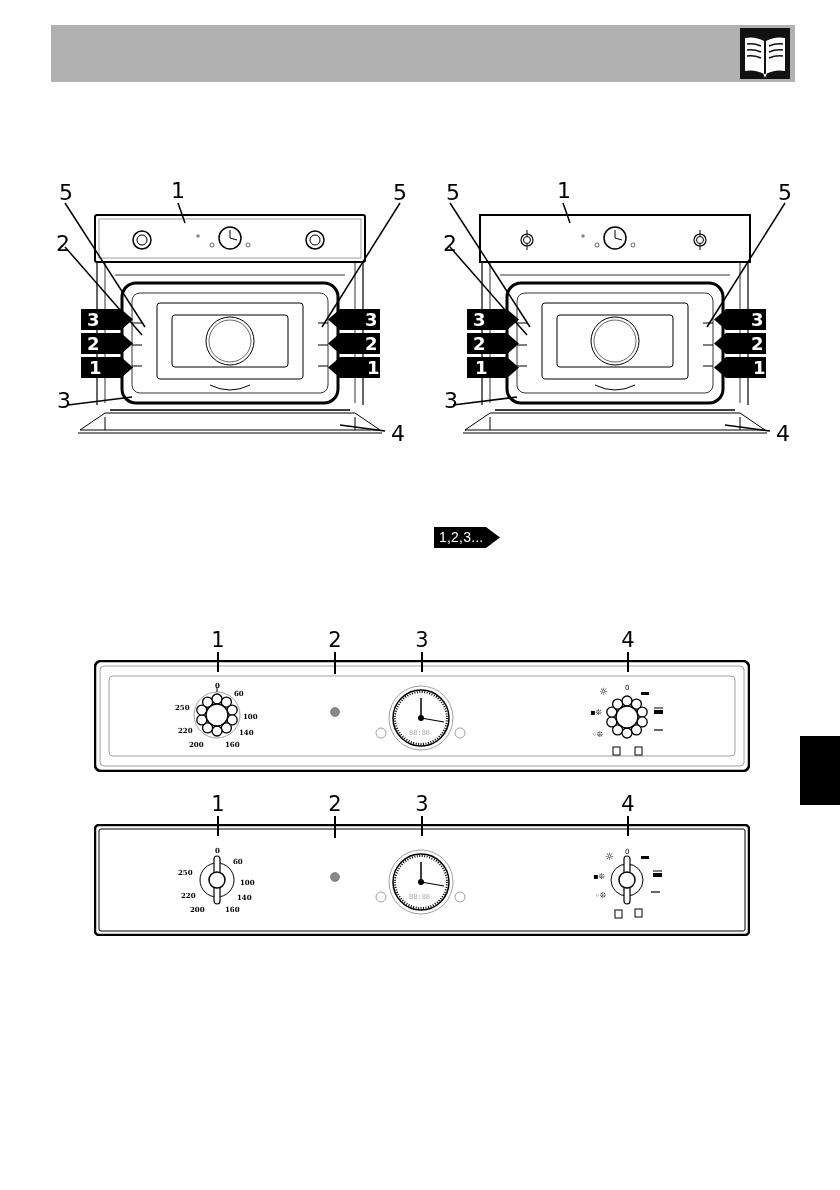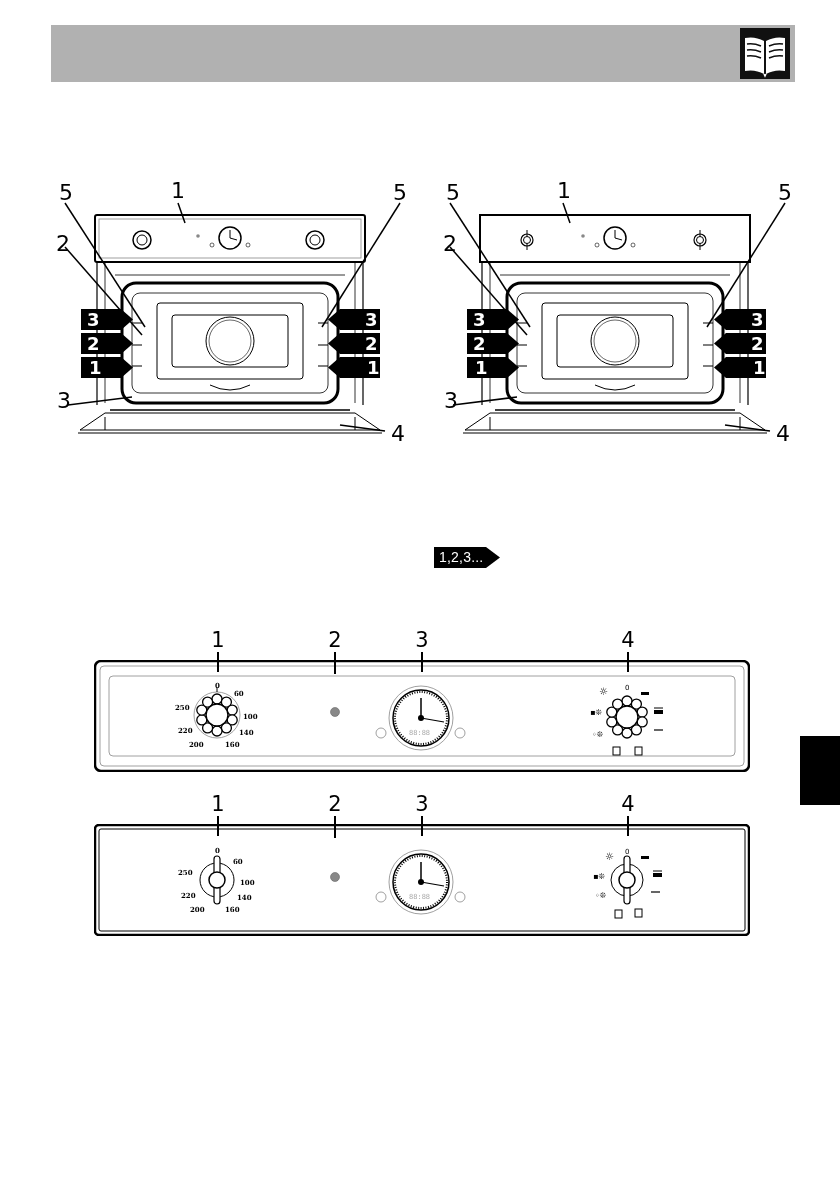--- a/index.html
+++ b/index.html
@@ -8,21 +8,21 @@
 
     .header-bar { position: absolute; left: 51px; top: 25px; width: 744px; height: 57px; background: #b1b1b1; }
     .book-icon { position: absolute; left: 740px; top: 28px; width: 50px; height: 51px; background: #111; }
     .book-icon svg { width: 100%; height: 100%; display: block; }
 
     .side-tab { position: absolute; left: 800px; top: 736px; width: 40px; height: 69px; background: #000; }
 
     .figure { position: absolute; }
     .figure svg { display: block; }
 
-    .seq-badge { position: absolute; left: 434px; top: 527px; width: 66px; height: 21px; margin-top: 20px; }
+    .seq-badge { position: absolute; left: 434px; top: 527px; width: 66px; height: 21px; }
     .seq-badge svg { position: absolute; left: 0; top: 0; }
     .seq-badge span { position: absolute; left: 5px; top: 2px; color: #fff; font-size: 14px; letter-spacing: 0.2px; }
 
     .callout { position: absolute; font-family: "DejaVu Sans", sans-serif; font-size: 22px; font-weight: normal; line-height: 1; }
     .panel-label { position: absolute; font-family: "DejaVu Sans", sans-serif; font-size: 21px; line-height: 1; transform: translateX(-50%); }
     .shelf-tag { position: absolute; width: 38px; height: 21px; }
     .shelf-tag span { position: absolute; top: 0; color: #fff; font-family: "DejaVu Sans", sans-serif; font-size: 18px; font-weight: bold; line-height: 21px; }
     .scale-lbl { position: absolute; font-family: "DejaVu Serif", serif; font-weight: bold; font-size: 7px; line-height: 1; }
   </style>
 </head>

